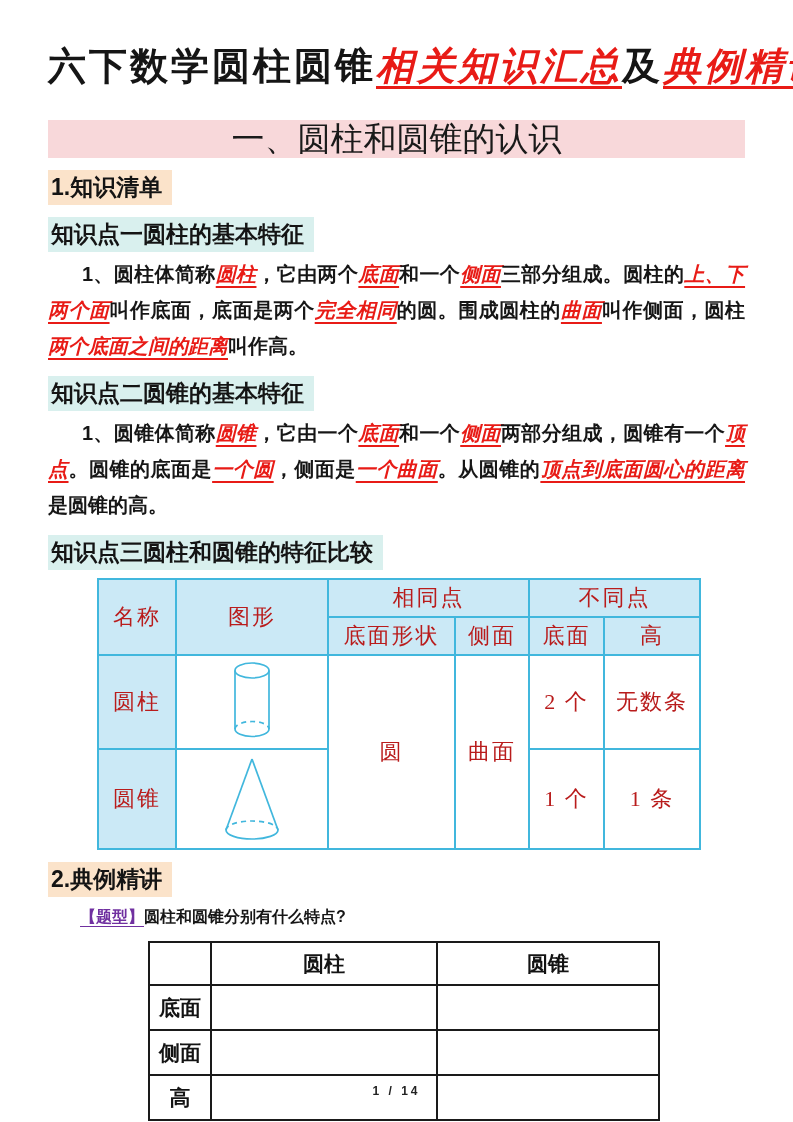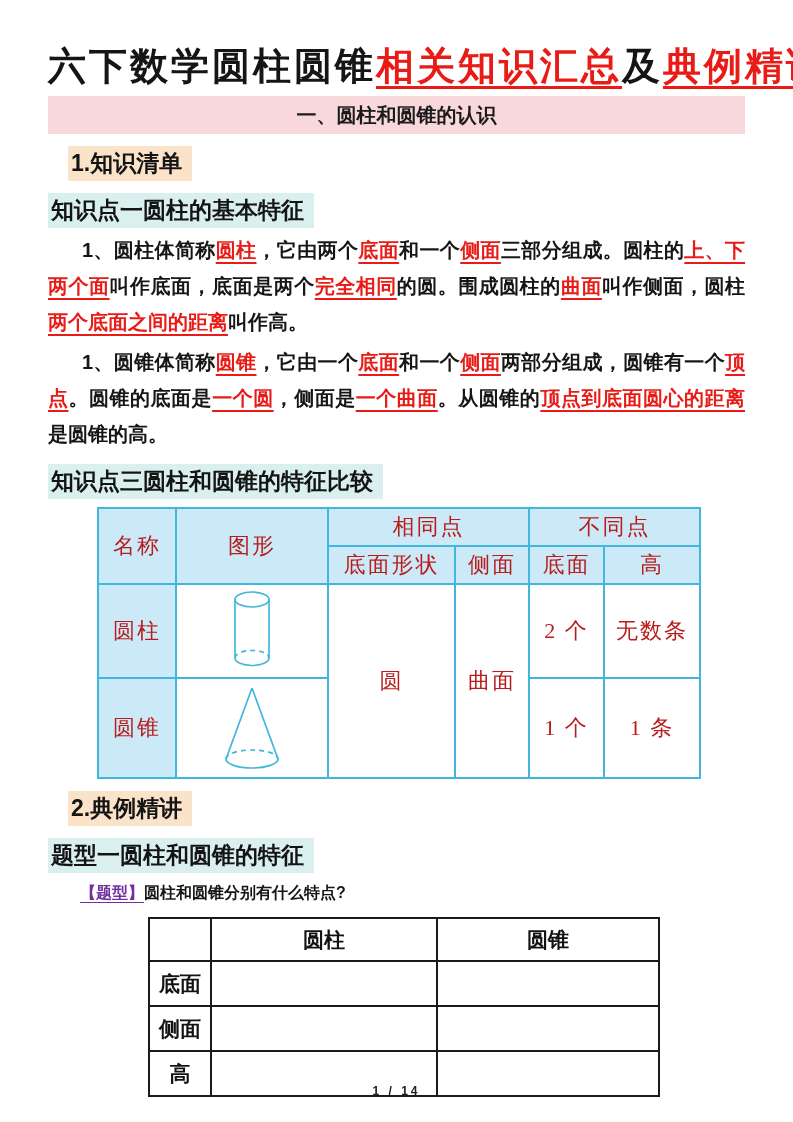--- a/index.html
+++ b/index.html
@@ -24,56 +24,57 @@
     letter-spacing: 3px;
     color: #151515;
     white-space: nowrap;
   }
   .doc-title .seg-red {
     text-decoration-thickness: 3px;
     text-underline-offset: 7px;
   }
 
   .banner {
-    margin-top: 6px;
+    margin-top: 30px;
     background: var(--pink, #f8d8da);
     text-align: center;
-    font-size: 20px;
-    font-weight: 700;
+    font-size: 33px;
+    font-weight: 400;
     line-height: 38px;
     color: #1a1a1a;
   }
 
   .h-line { line-height: 31px; }
   .h-line.mt-lg { margin-top: 12px; }
   .h-line.mt-sm { margin-top: 12px; }
   .hl {
     display: inline-block;
     font-size: 23px;
     font-weight: 700;
     padding: 2px 10px 2px 3px;
     color: #141414;
   }
-  .hl.peach { background: var(--peach, #fbe3ca); margin-left: 20px; }
+  .hl.peach { background: var(--peach, #fbe3ca); }
   .hl.cyan  { background: var(--cyan, #d9f0ee); }
 
   .para {
     margin-top: 4px;
     font-size: 20px;
     line-height: 36px;
     font-weight: 600;
     text-align: justify;
     text-indent: 34px;
     color: #161616;
   }
   .seg-red {
     color: var(--red, #e81b16);
     text-decoration: underline;
     text-decoration-thickness: 2px;
     text-underline-offset: 5px;
+    font-style: italic;
   }
 
   table.compare {
     border-collapse: collapse;
     margin: 8px 16px 0 49px;
     font-family: "Liberation Serif", serif;
     color: #b91c1c;
     table-layout: fixed;
     width: 602px;
   }
@@ -148,20 +149,23 @@
     <div class="h-line mt-lg">
       <span class="hl peach">1.知识清单</span>
     </div>
 
     <div class="h-line mt-sm">
       <span class="hl cyan">知识点一圆柱的基本特征</span>
     </div>
 
     <p class="para"><span>1、圆柱体简称</span><span class="seg-red">圆柱</span><span>，它由两个</span><span class="seg-red">底面</span><span>和一个</span><span class="seg-red">侧面</span><span>三部分组成。圆柱的</span><span class="seg-red">上、下两个面</span><span>叫作底面，底面是两个</span><span class="seg-red">完全相同</span><span>的圆。围成圆柱的</span><span class="seg-red">曲面</span><span>叫作侧面，圆柱</span><span class="seg-red">两个底面之间的距离</span><span>叫作高。</span></p>
 
+    <div class="h-line mt-sm">
+      <span class="hl cyan">知识点二圆锥的基本特征</span>
+    </div>
 
     <p class="para"><span>1、圆锥体简称</span><span class="seg-red">圆锥</span><span>，它由一个</span><span class="seg-red">底面</span><span>和一个</span><span class="seg-red">侧面</span><span>两部分组成，圆锥有一个</span><span class="seg-red">顶点</span><span>。圆锥的底面是</span><span class="seg-red">一个圆</span><span>，侧面是</span><span class="seg-red">一个曲面</span><span>。从圆锥的</span><span class="seg-red">顶点到底面圆心的距离</span><span>是圆锥的高。</span></p>
 
     <div class="h-line mt-sm">
       <span class="hl cyan">知识点三圆柱和圆锥的特征比较</span>
     </div>
 
     <table class="compare">
       <colgroup>
         <col style="width:78px">
@@ -213,23 +217,20 @@
           <td>1 个</td>
           <td>1 条</td>
         </tr>
       </tbody>
     </table>
 
     <div class="h-line mt-lg">
       <span class="hl peach">2.典例精讲</span>
     </div>
 
-    <div class="h-line mt-sm">
-      <span class="hl cyan">题型一圆柱和圆锥的特征</span>
-    </div>
 
     <p class="question">
       <span class="qtag">【题型】</span><span>圆柱和圆锥分别有什么特点?</span>
     </p>
 
     <table class="answer">
       <colgroup>
         <col style="width:62px">
           <col style="width:226px">
           <col style="width:222px">

